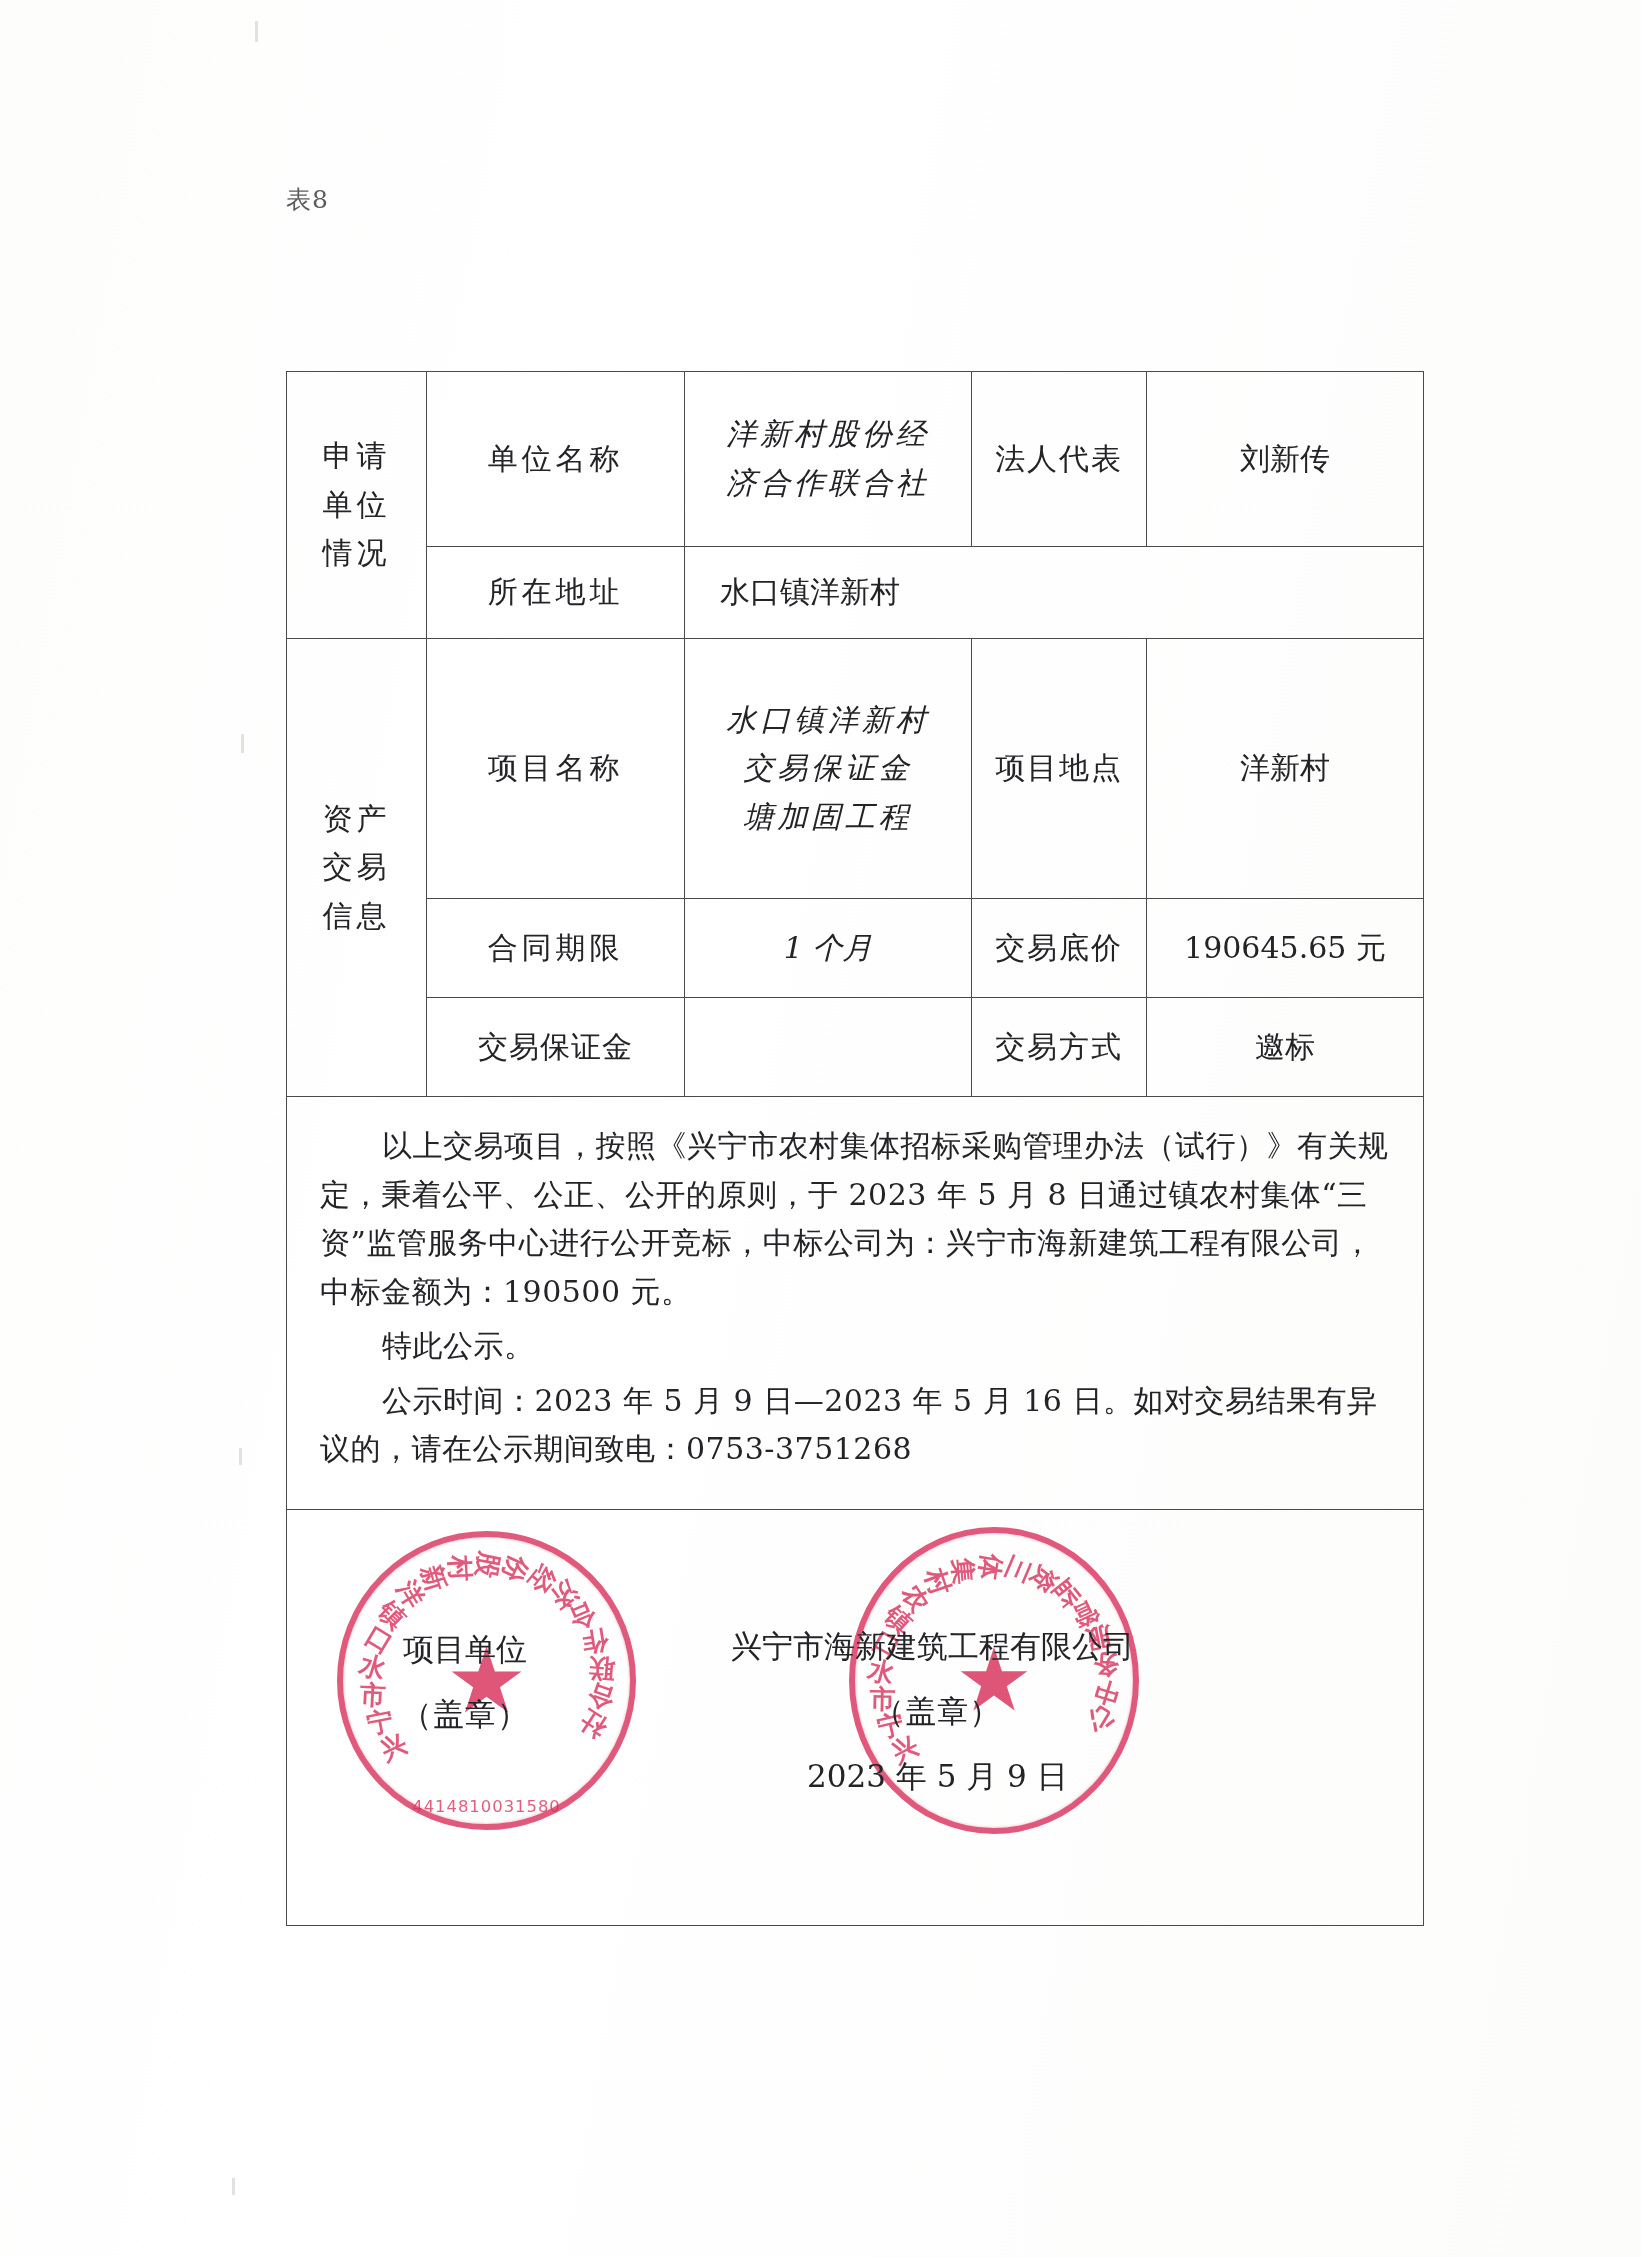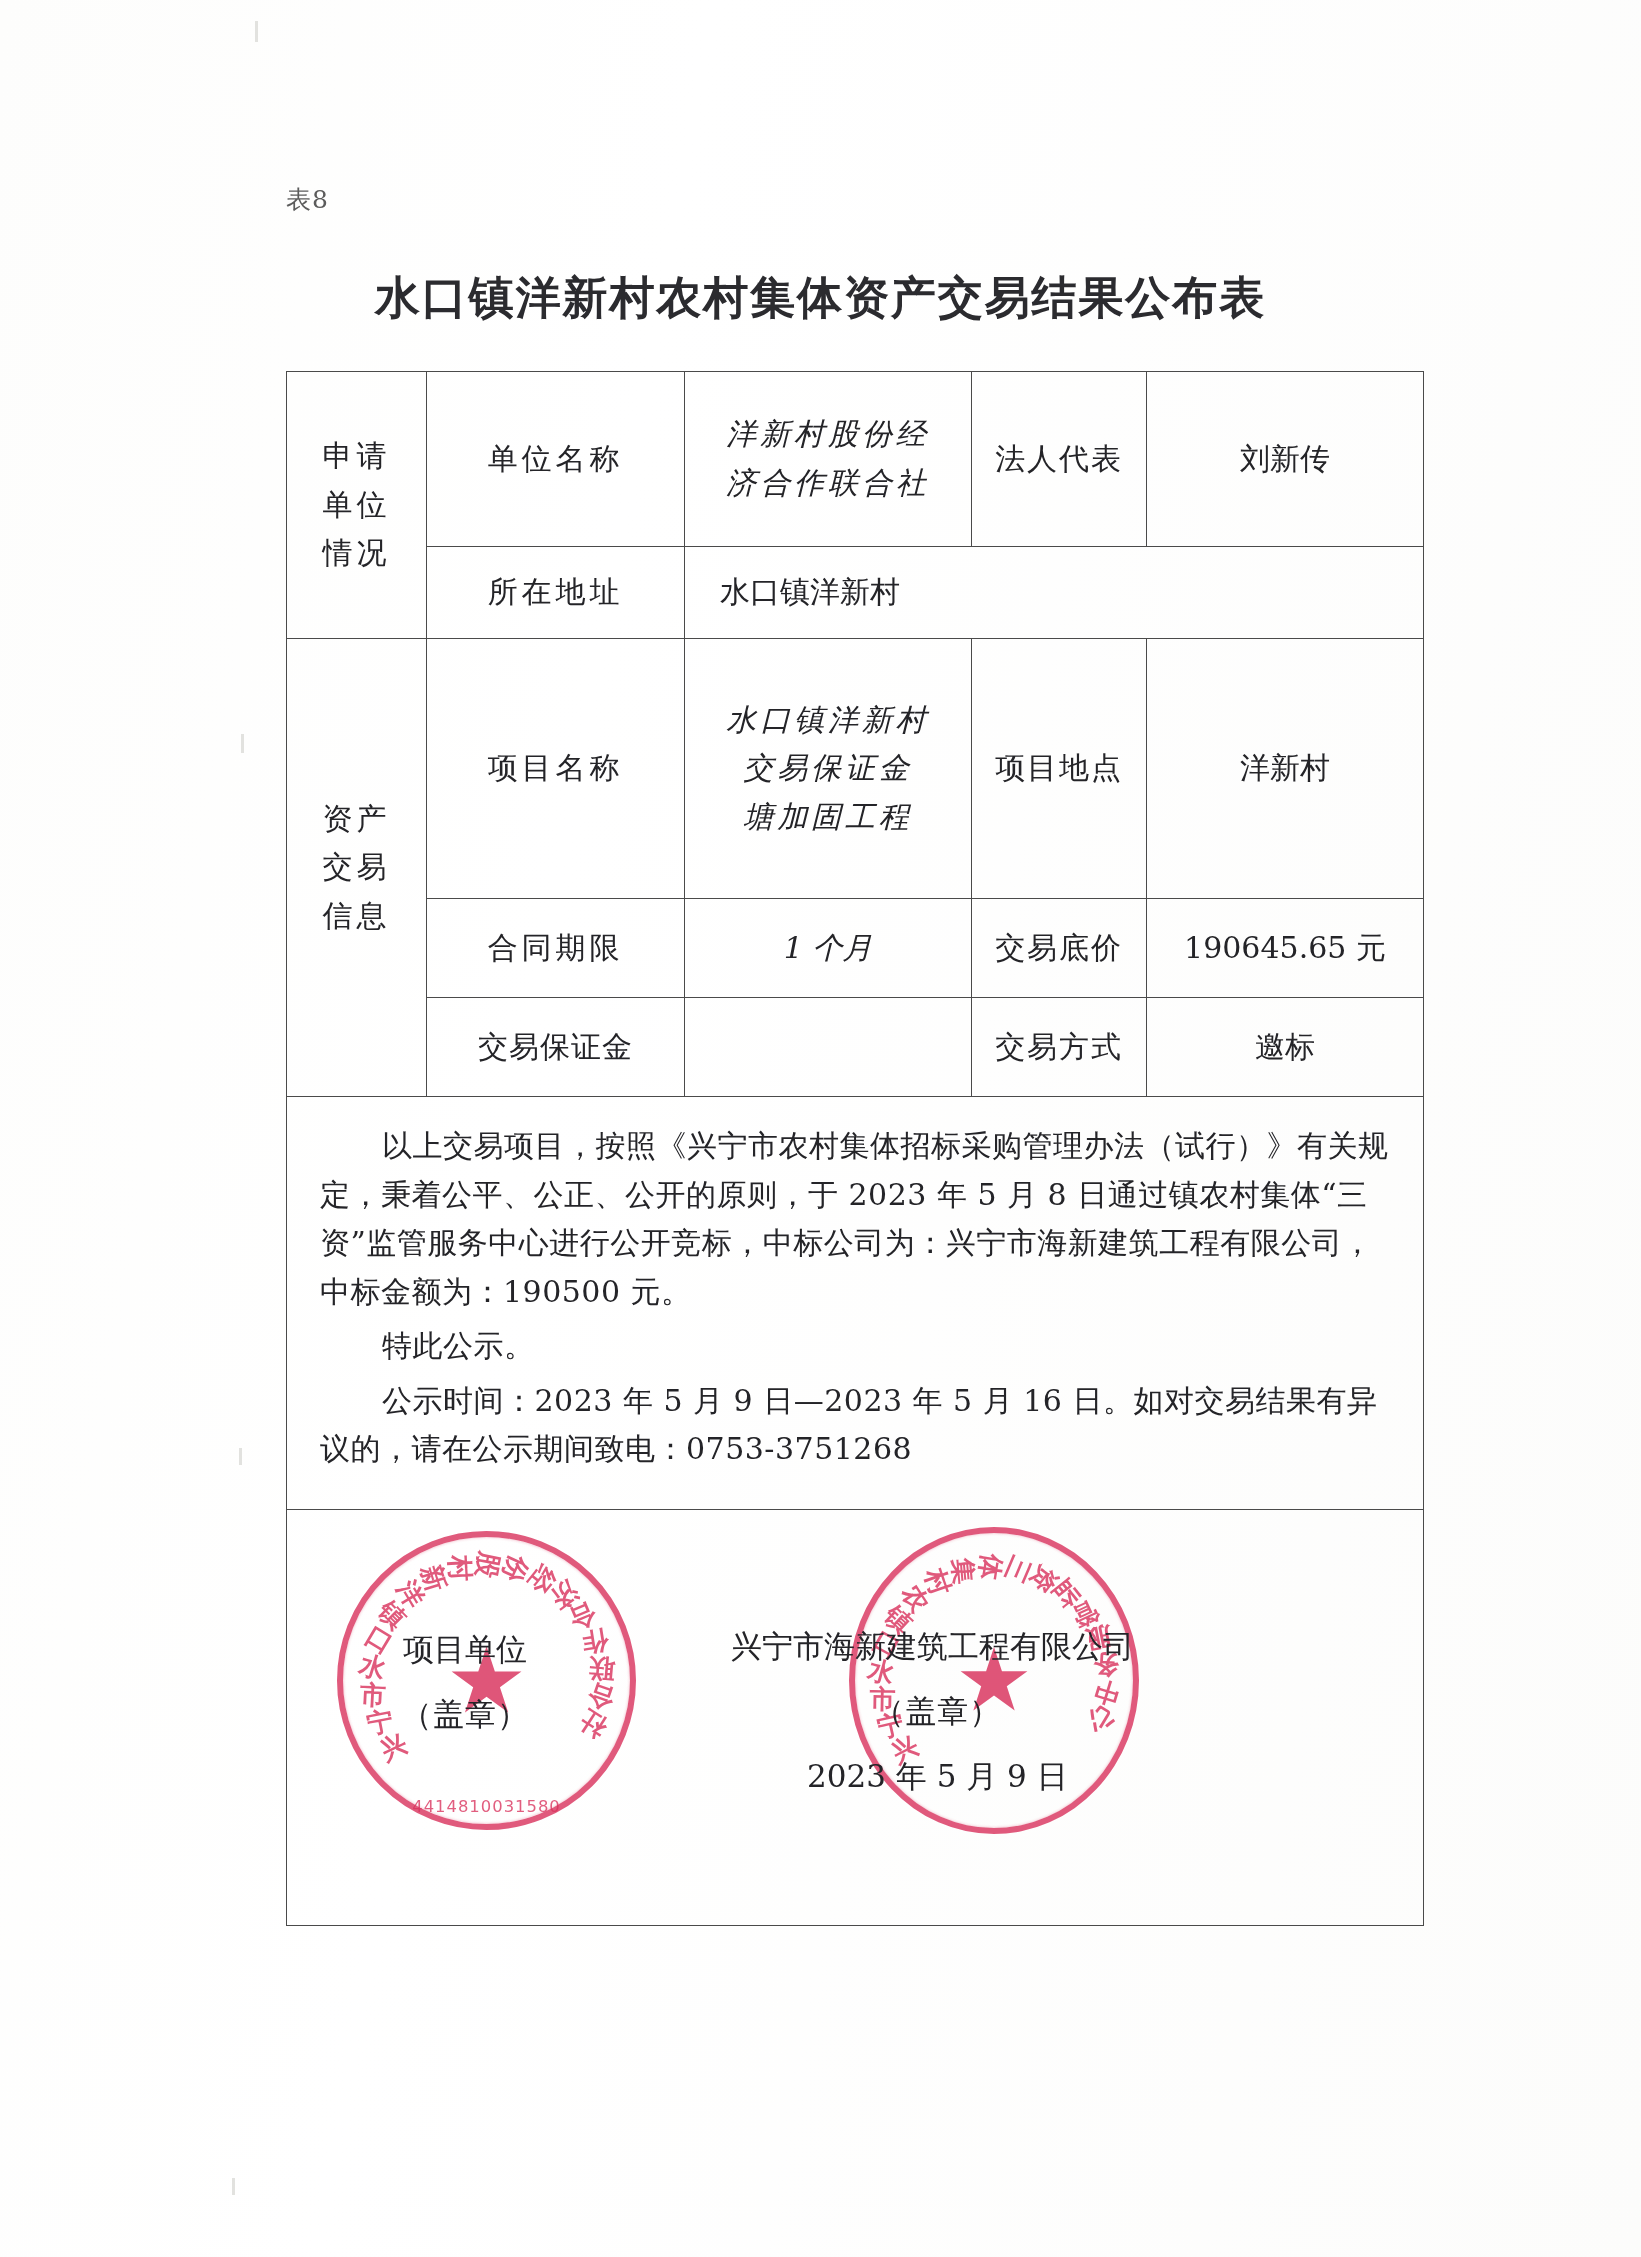--- a/index.html
+++ b/index.html
@@ -189,21 +189,20 @@
 <div class="page-bg"></div>
 <div class="scan-speck" style="left:255px;top:21px;width:2.9px;height:21px;"></div>
 <div class="scan-speck" style="left:241px;top:734px;width:2.9px;height:19.3px;"></div>
 <div class="scan-speck" style="left:239px;top:1448px;width:2.9px;height:17.4px;"></div>
 <div class="scan-speck" style="left:232px;top:2178px;width:2.9px;height:17.4px;"></div>
 
 <div class="sheet">
 
   <div class="form-label">表8</div>
 
-  <div class="doc-title">水口镇洋新村农村集体资产交易结果公布表</div>
 
   <div class="tbl-wrap">
     <table class="main">
 
       <tbody>
           <tr>
         <td class="sidehdr" rowspan="2">
           <span class="stack">
             <span>申请</span>
             <span>单位</span>

